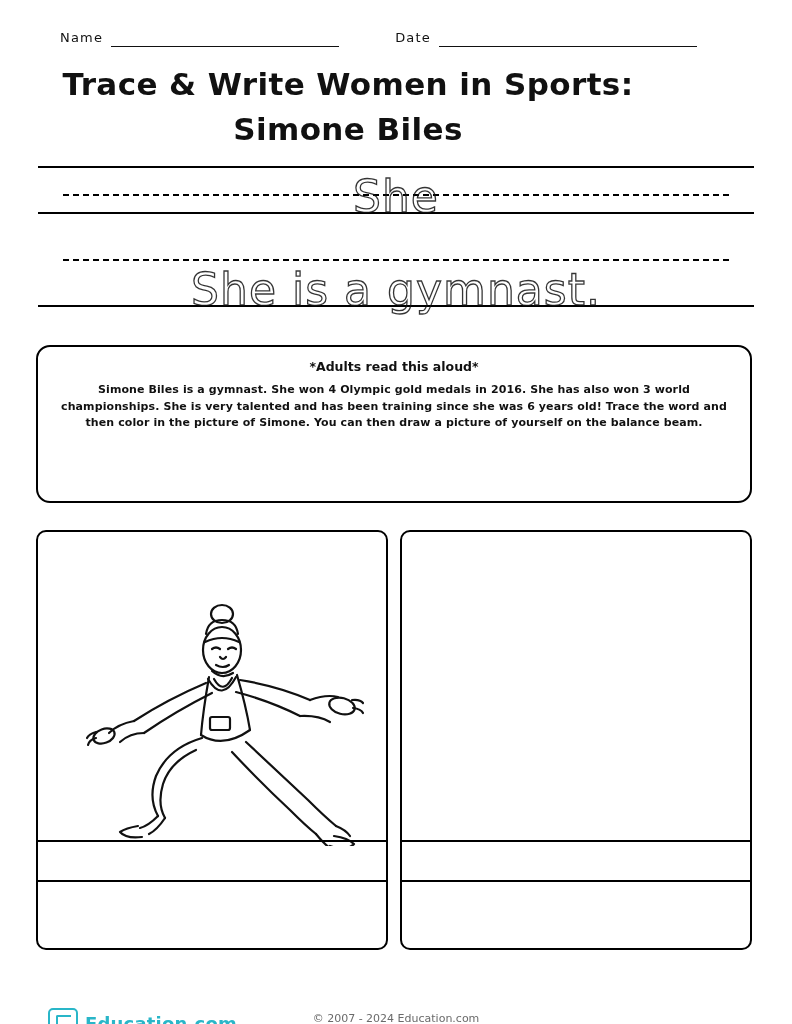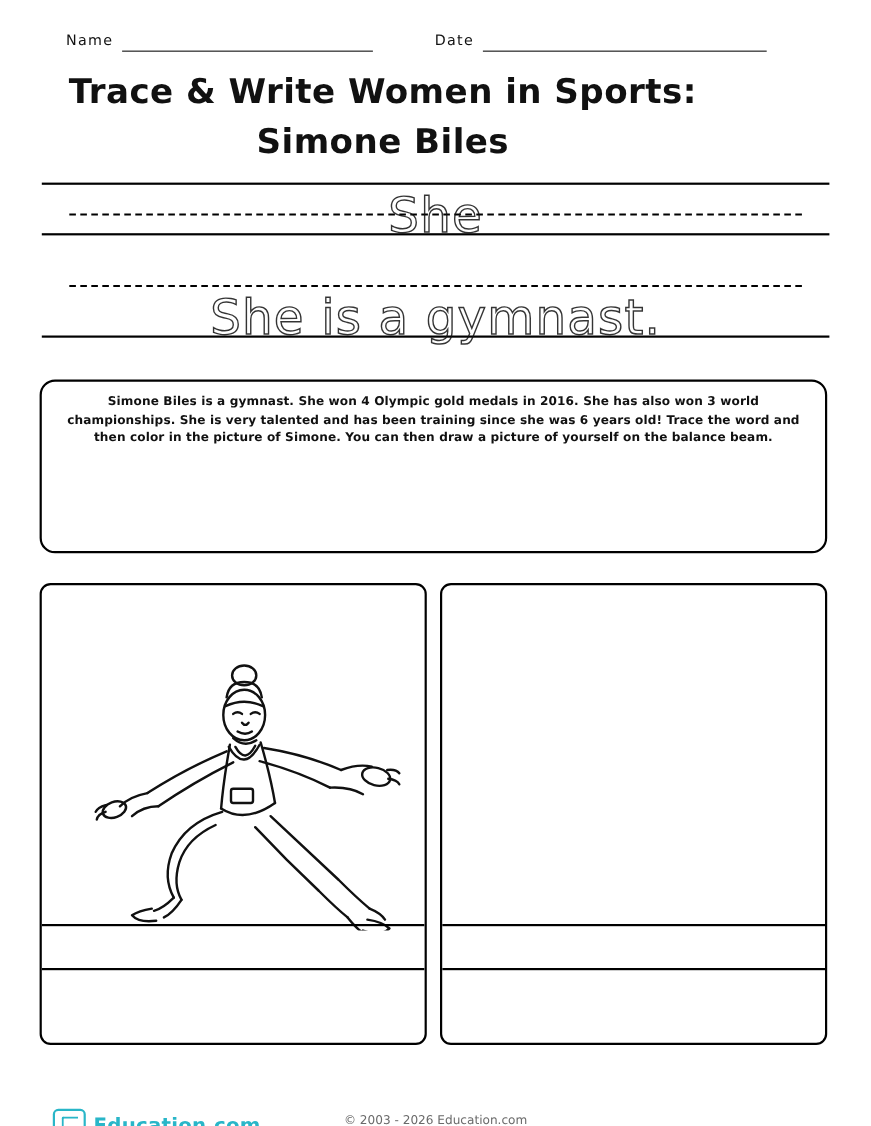--- a/index.html
+++ b/index.html
@@ -254,20 +254,21 @@
 
 <div class="trace-block second">
   <div class="rule-dashed"></div>
   <div class="trace-row">
     <div class="trace-text dashedglyph">She is a gymnast.</div>
   </div>
   <div class="rule-solid"></div>
 </div>
 
 <div class="read-box">
+  <div class="read-hint">*Adults read this aloud*</div>
   <div class="read-body">Simone Biles is a gymnast. She won 4 Olympic gold medals in 2016. She has also won 3 world championships. She is very talented and has been training since she was 6 years old! Trace the word and then color in the picture of Simone. You can then draw a picture of yourself on the balance beam.</div>
 </div>
 
 <div class="panel left">
   <svg class="gymnast" viewBox="0 0 336 300">
     <g fill="none" stroke="#111" stroke-width="2.2" stroke-linecap="round" stroke-linejoin="round">
 
       <ellipse cx="176" cy="68" rx="11" ry="9"></ellipse>
       <path d="M160 88 q2 -14 16 -14 q14 0 16 14"></path>
 
@@ -326,15 +327,15 @@
   <div class="beam-top"></div>
   <div class="beam-bottom"></div>
 </div>
 
 <div class="footer">
   <div class="brand">
     <span class="brand-mark"></span>
     <span class="brand-text">Education.com</span>
   </div>
   <div class="footer-lines">
-    <div class="footer-line2">© 2003 - 2026 Education.com</div>
+    <div class="footer-line2">© 2007 - 2024 Education.com</div>
   </div>
 </div>
 
 </body></html>

